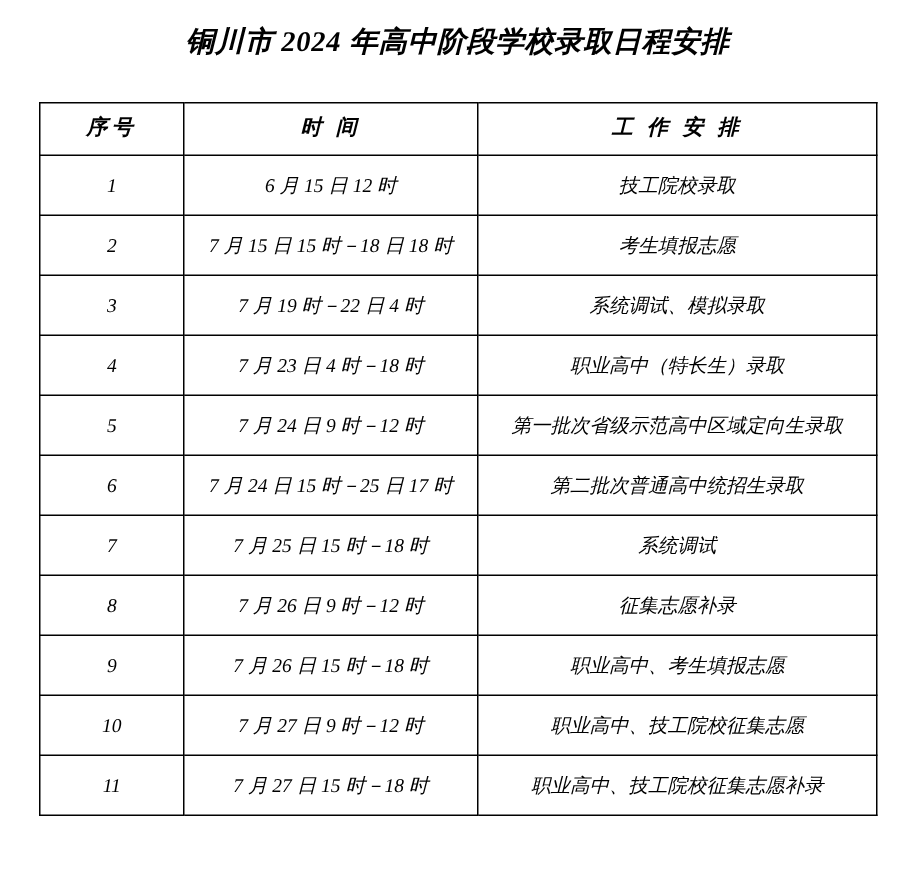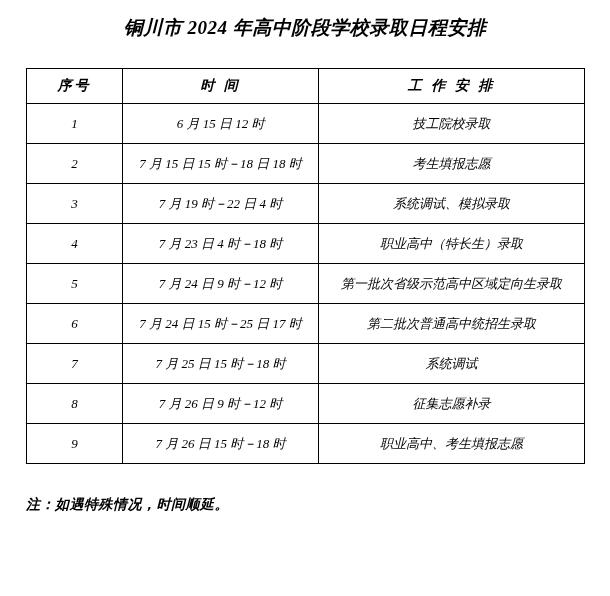--- a/index.html
+++ b/index.html
@@ -128,19 +128,28 @@
         <tr>
           <td class="cell-no">8</td>
           <td class="cell-time">7 月 26 日 9 时－12 时</td>
           <td class="cell-work">征集志愿补录</td>
         </tr>
         <tr>
           <td class="cell-no">9</td>
           <td class="cell-time">7 月 26 日 15 时－18 时</td>
           <td class="cell-work">职业高中、考生填报志愿</td>
         </tr>
+        <tr>
+          <td class="cell-no">10</td>
+          <td class="cell-time">7 月 27 日 9 时－12 时</td>
+          <td class="cell-work">职业高中、技工院校征集志愿</td>
+        </tr>
+        <tr>
+          <td class="cell-no">11</td>
+          <td class="cell-time">7 月 27 日 15 时－18 时</td>
+          <td class="cell-work">职业高中、技工院校征集志愿补录</td>
+        </tr>
       </tbody>
     </table>
   </div>
 
-  <div class="note">注：如遇特殊情况，时间顺延。</div>
 
 </div>
 
 </body></html>

